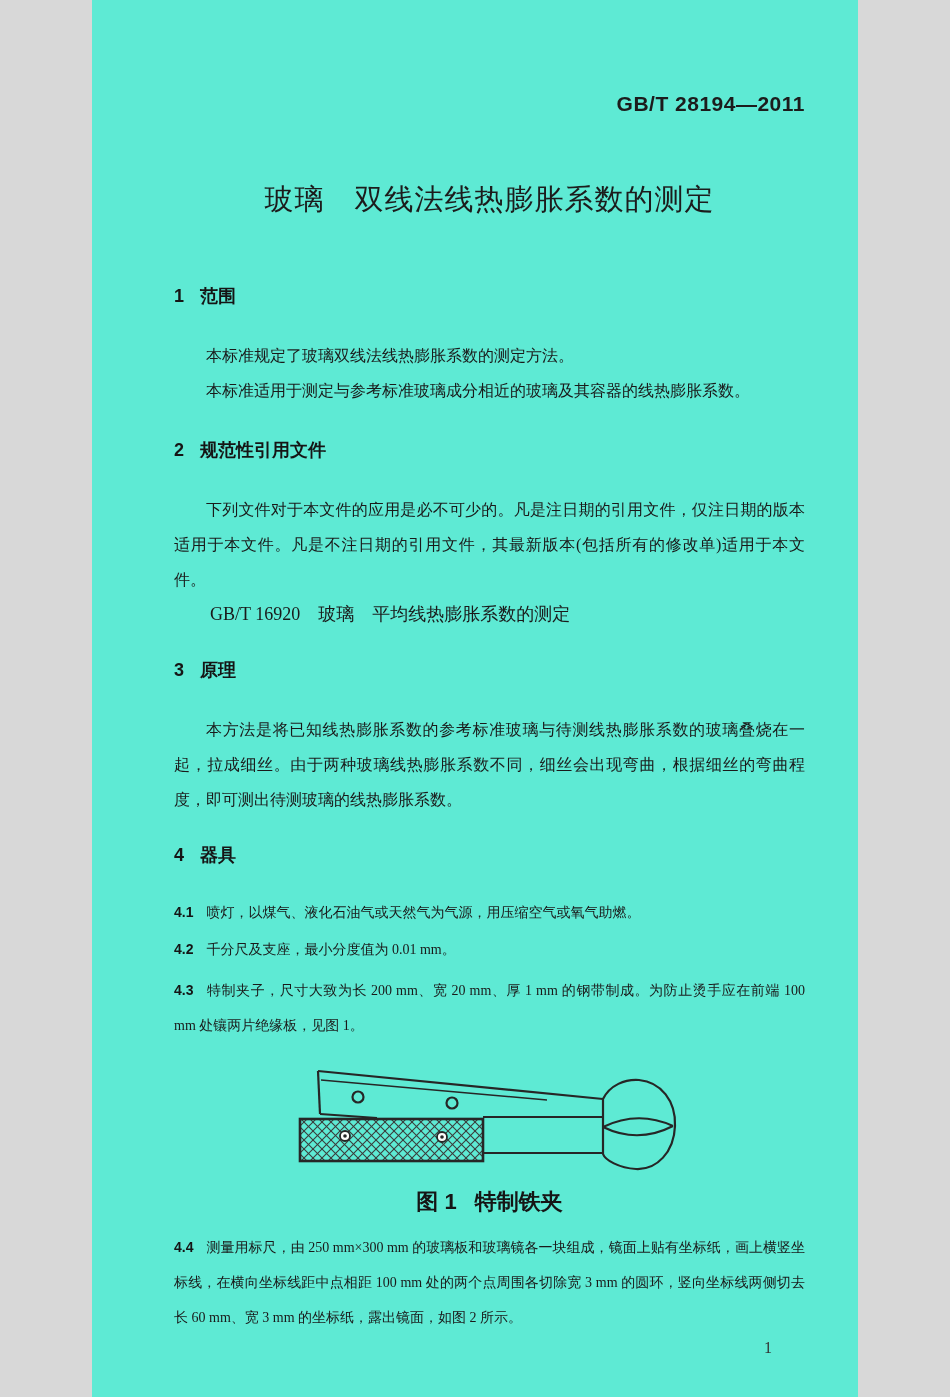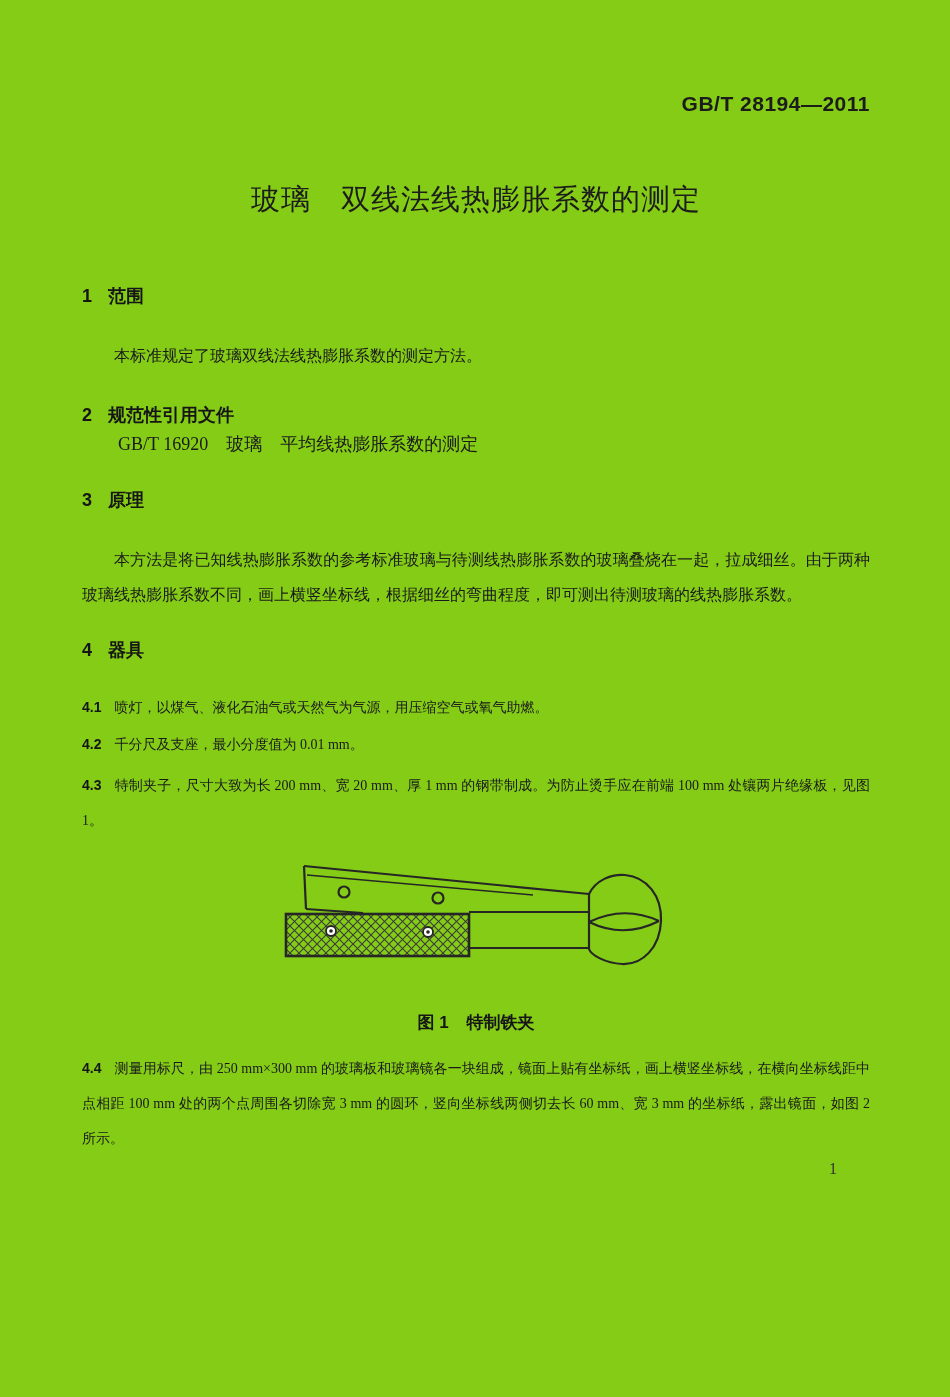--- a/index.html
+++ b/index.html
@@ -1,19 +1,19 @@
 <!DOCTYPE html>
 <html><head>
 <meta charset="utf-8">
 <style>
   html,body{margin:0;padding:0;background:#d8d8d8;}
   .page{
-    width:950px;height:1397px;margin:0 auto;background:#84cc16;
+    width:766px;height:1397px;margin:0 auto;background:#5eead4;
     color:#1c1c1c;font-family:"Liberation Serif","DejaVu Serif",serif;
-    position:relative;box-sizing:border-box;padding:90px 80px 0 82px;
+    position:relative;box-sizing:border-box;padding:90px 53px 0 82px;
     overflow:hidden;
   }
   .std-number{
     text-align:right;font-family:"Liberation Sans","DejaVu Sans",sans-serif;
     font-weight:700;font-size:21px;line-height:28px;letter-spacing:.5px;
   }
   .doc-title{
     margin:62px 0 0 0;text-align:center;
     font-family:"Liberation Sans","DejaVu Sans",sans-serif;
     font-weight:400;font-size:29px;line-height:38px;letter-spacing:1px;
@@ -38,51 +38,53 @@
   #sec2-heading{margin-top:30px;}
   #s2p1{margin-top:30px;}
   #sec3-heading{margin-top:26px;}
   #s3p1{margin-top:30px;}
   #sec4-heading{margin-top:26px;}
   #clause41{margin-top:28px;}
   #clause42{margin-top:2px;}
   #clause43{margin-top:6px;}
   .figure-wrap{margin-top:16px;height:125px;display:flex;justify-content:center;}
   .fig-caption{
-    margin-top:32px;text-align:center;
+    margin-top:6px;text-align:center;
     font-family:"Liberation Sans","DejaVu Sans",sans-serif;
-    font-weight:700;font-size:17px;line-height:24px;color:#151515;
+    font-weight:700;font-size:22px;line-height:24px;color:#151515;
   }
   .fig-caption .cap-gap{display:inline-block;width:18px;}
   #clause44{margin-top:16px;}
   .page-number{margin-top:2px;text-align:right;padding-right:33px;font-size:16px;line-height:22px;color:#333;}
 </style>
 </head>
 <body>
 
 <div class="page">
 
   <div class="std-number">GB/T 28194—2011</div>
 
   <h1 class="doc-title">玻璃　双线法线热膨胀系数的测定</h1>
 
   <h2 class="sec-heading" id="sec1-heading">
     <span class="sec-num">1</span><span>范围</span>
   </h2>
   <p class="body-para" id="s1p1">本标准规定了玻璃双线法线热膨胀系数的测定方法。</p>
+  <p class="body-para">本标准适用于测定与参考标准玻璃成分相近的玻璃及其容器的线热膨胀系数。</p>
 
   <h2 class="sec-heading" id="sec2-heading">
     <span class="sec-num">2</span><span>规范性引用文件</span>
   </h2>
+  <p class="body-para" id="s2p1">下列文件对于本文件的应用是必不可少的。凡是注日期的引用文件，仅注日期的版本适用于本文件。凡是不注日期的引用文件，其最新版本(包括所有的修改单)适用于本文件。</p>
   <p class="ref-line">GB/T 16920　玻璃　平均线热膨胀系数的测定</p>
 
   <h2 class="sec-heading" id="sec3-heading">
     <span class="sec-num">3</span><span>原理</span>
   </h2>
-  <p class="body-para" id="s3p1">本方法是将已知线热膨胀系数的参考标准玻璃与待测线热膨胀系数的玻璃叠烧在一起，拉成细丝。由于两种玻璃线热膨胀系数不同，画上横竖坐标线，根据细丝的弯曲程度，即可测出待测玻璃的线热膨胀系数。</p>
+  <p class="body-para" id="s3p1">本方法是将已知线热膨胀系数的参考标准玻璃与待测线热膨胀系数的玻璃叠烧在一起，拉成细丝。由于两种玻璃线热膨胀系数不同，细丝会出现弯曲，根据细丝的弯曲程度，即可测出待测玻璃的线热膨胀系数。</p>
 
   <h2 class="sec-heading" id="sec4-heading">
     <span class="sec-num">4</span><span>器具</span>
   </h2>
 
   <p class="clause" id="clause41">
     <span class="clause-num">4.1</span><span>喷灯，以煤气、液化石油气或天然气为气源，用压缩空气或氧气助燃。</span>
   </p>
   <p class="clause" id="clause42">
     <span class="clause-num">4.2</span><span>千分尺及支座，最小分度值为 0.01 mm。</span>

